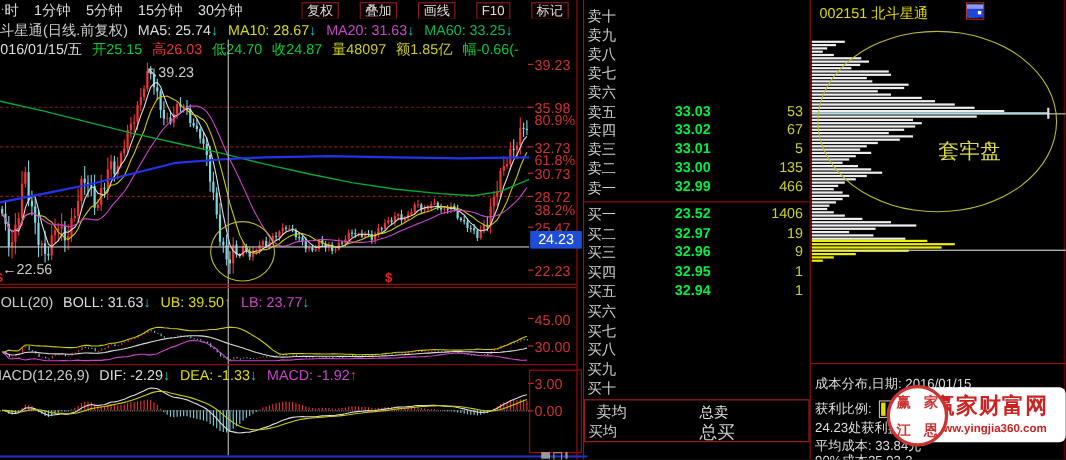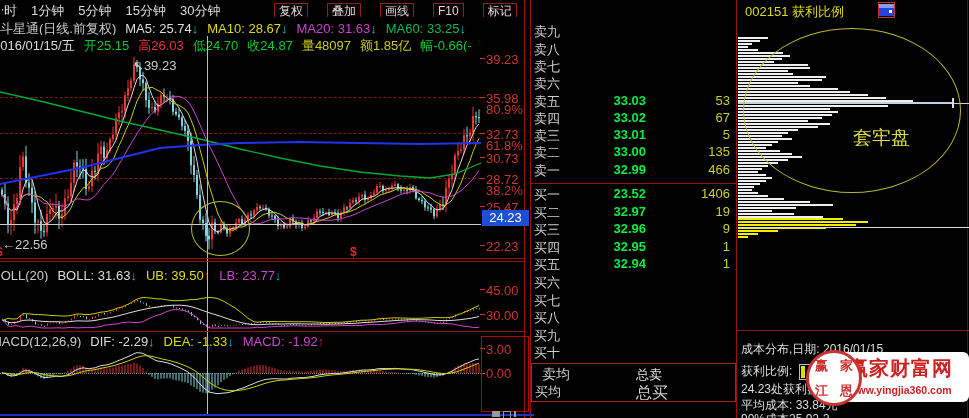--- a/index.html
+++ b/index.html
@@ -42,21 +42,21 @@
 </style>
 </head>
 <body>
 
 <div id="screen">
 
   <div id="menu-row" class="abs" style="left:2px;top:1px;height:16px;width:268px;overflow:hidden;"><span class="menu-item" style="margin-left: -11px;">分时</span><span class="menu-item">1分钟</span><span class="menu-item">5分钟</span><span class="menu-item">15分钟</span><span class="menu-item">30分钟</span></div>
   <div id="btn-row" class="abs" style="left:274px;top:1px;height:16px;width:252px;overflow:hidden;white-space:nowrap;"><span class="tbtn">复权</span><span class="tbtn">叠加</span><span class="tbtn">画线</span><span class="tbtn">F10</span><span class="tbtn">标记</span><span class="tbtn">-自选</span><span class="tbtn">返回</span></div>
   <div class="abs" style="left:745px;top:3px;font-size:13px;color:#dddd00;z-index:9;">
     <span>002151</span>
-    <span>获利比例</span>
+    <span>北斗星通</span>
   </div>
   <div class="abs" style="left:878px;top:2px;z-index:9;">
     <span class="icon">
       <svg width="17" height="16">
           <rect x="0.5" y="0.5" width="16" height="15" fill="none" stroke="#cc3333"></rect>
       <rect x="3" y="9" width="2" height="5" fill="#dddd00"></rect>
           <rect x="6" y="4" width="2" height="10" fill="#ee3333"></rect>
       <rect x="9" y="7" width="2" height="7" fill="#22bb33"></rect>
           <rect x="12" y="3" width="2" height="4" fill="#dddddd"></rect>
         </svg>
@@ -793,20 +793,25 @@
   <div class="redline" style="left:737px;top:330px;width:232px;height:1px;"></div>
   <div class="abs" style="left:481px;top:336px;width:46px;height:74px;border:1px solid #bb0000;z-index:3;"></div>
   <div class="abs" style="left:0;top:414px;width:534px;height:2px;background:#2233bb;z-index:5;"></div>
   <div class="abs" style="left:492px;top:411px;width:30px;height:7px;z-index:6;">
     <span style="position:absolute;left:0;top:0;width:8px;height:6px;background:#999;"></span>
     <span style="position:absolute;left:11px;top:0;width:6px;height:6px;border:1px solid #999;"></span>
     <span style="position:absolute;left:22px;top:0;width:2px;height:6px;background:#999;"></span>
   </div>
 
   <div id="obook" class="abs" style="left:534px;top:0;width:202px;height:418px;">
+      <div class="obrow" style="top: 6px;">
+        <span class="lb">卖十</span>
+        <span class="pr"></span>
+        <span class="vl"></span>
+      </div>
       <div class="obrow" style="top: 23.3px;">
         <span class="lb">卖九</span>
         <span class="pr"></span>
         <span class="vl"></span>
       </div>
       <div class="obrow" style="top: 40.6px;">
         <span class="lb">卖八</span>
         <span class="pr"></span>
         <span class="vl"></span>
       </div>

